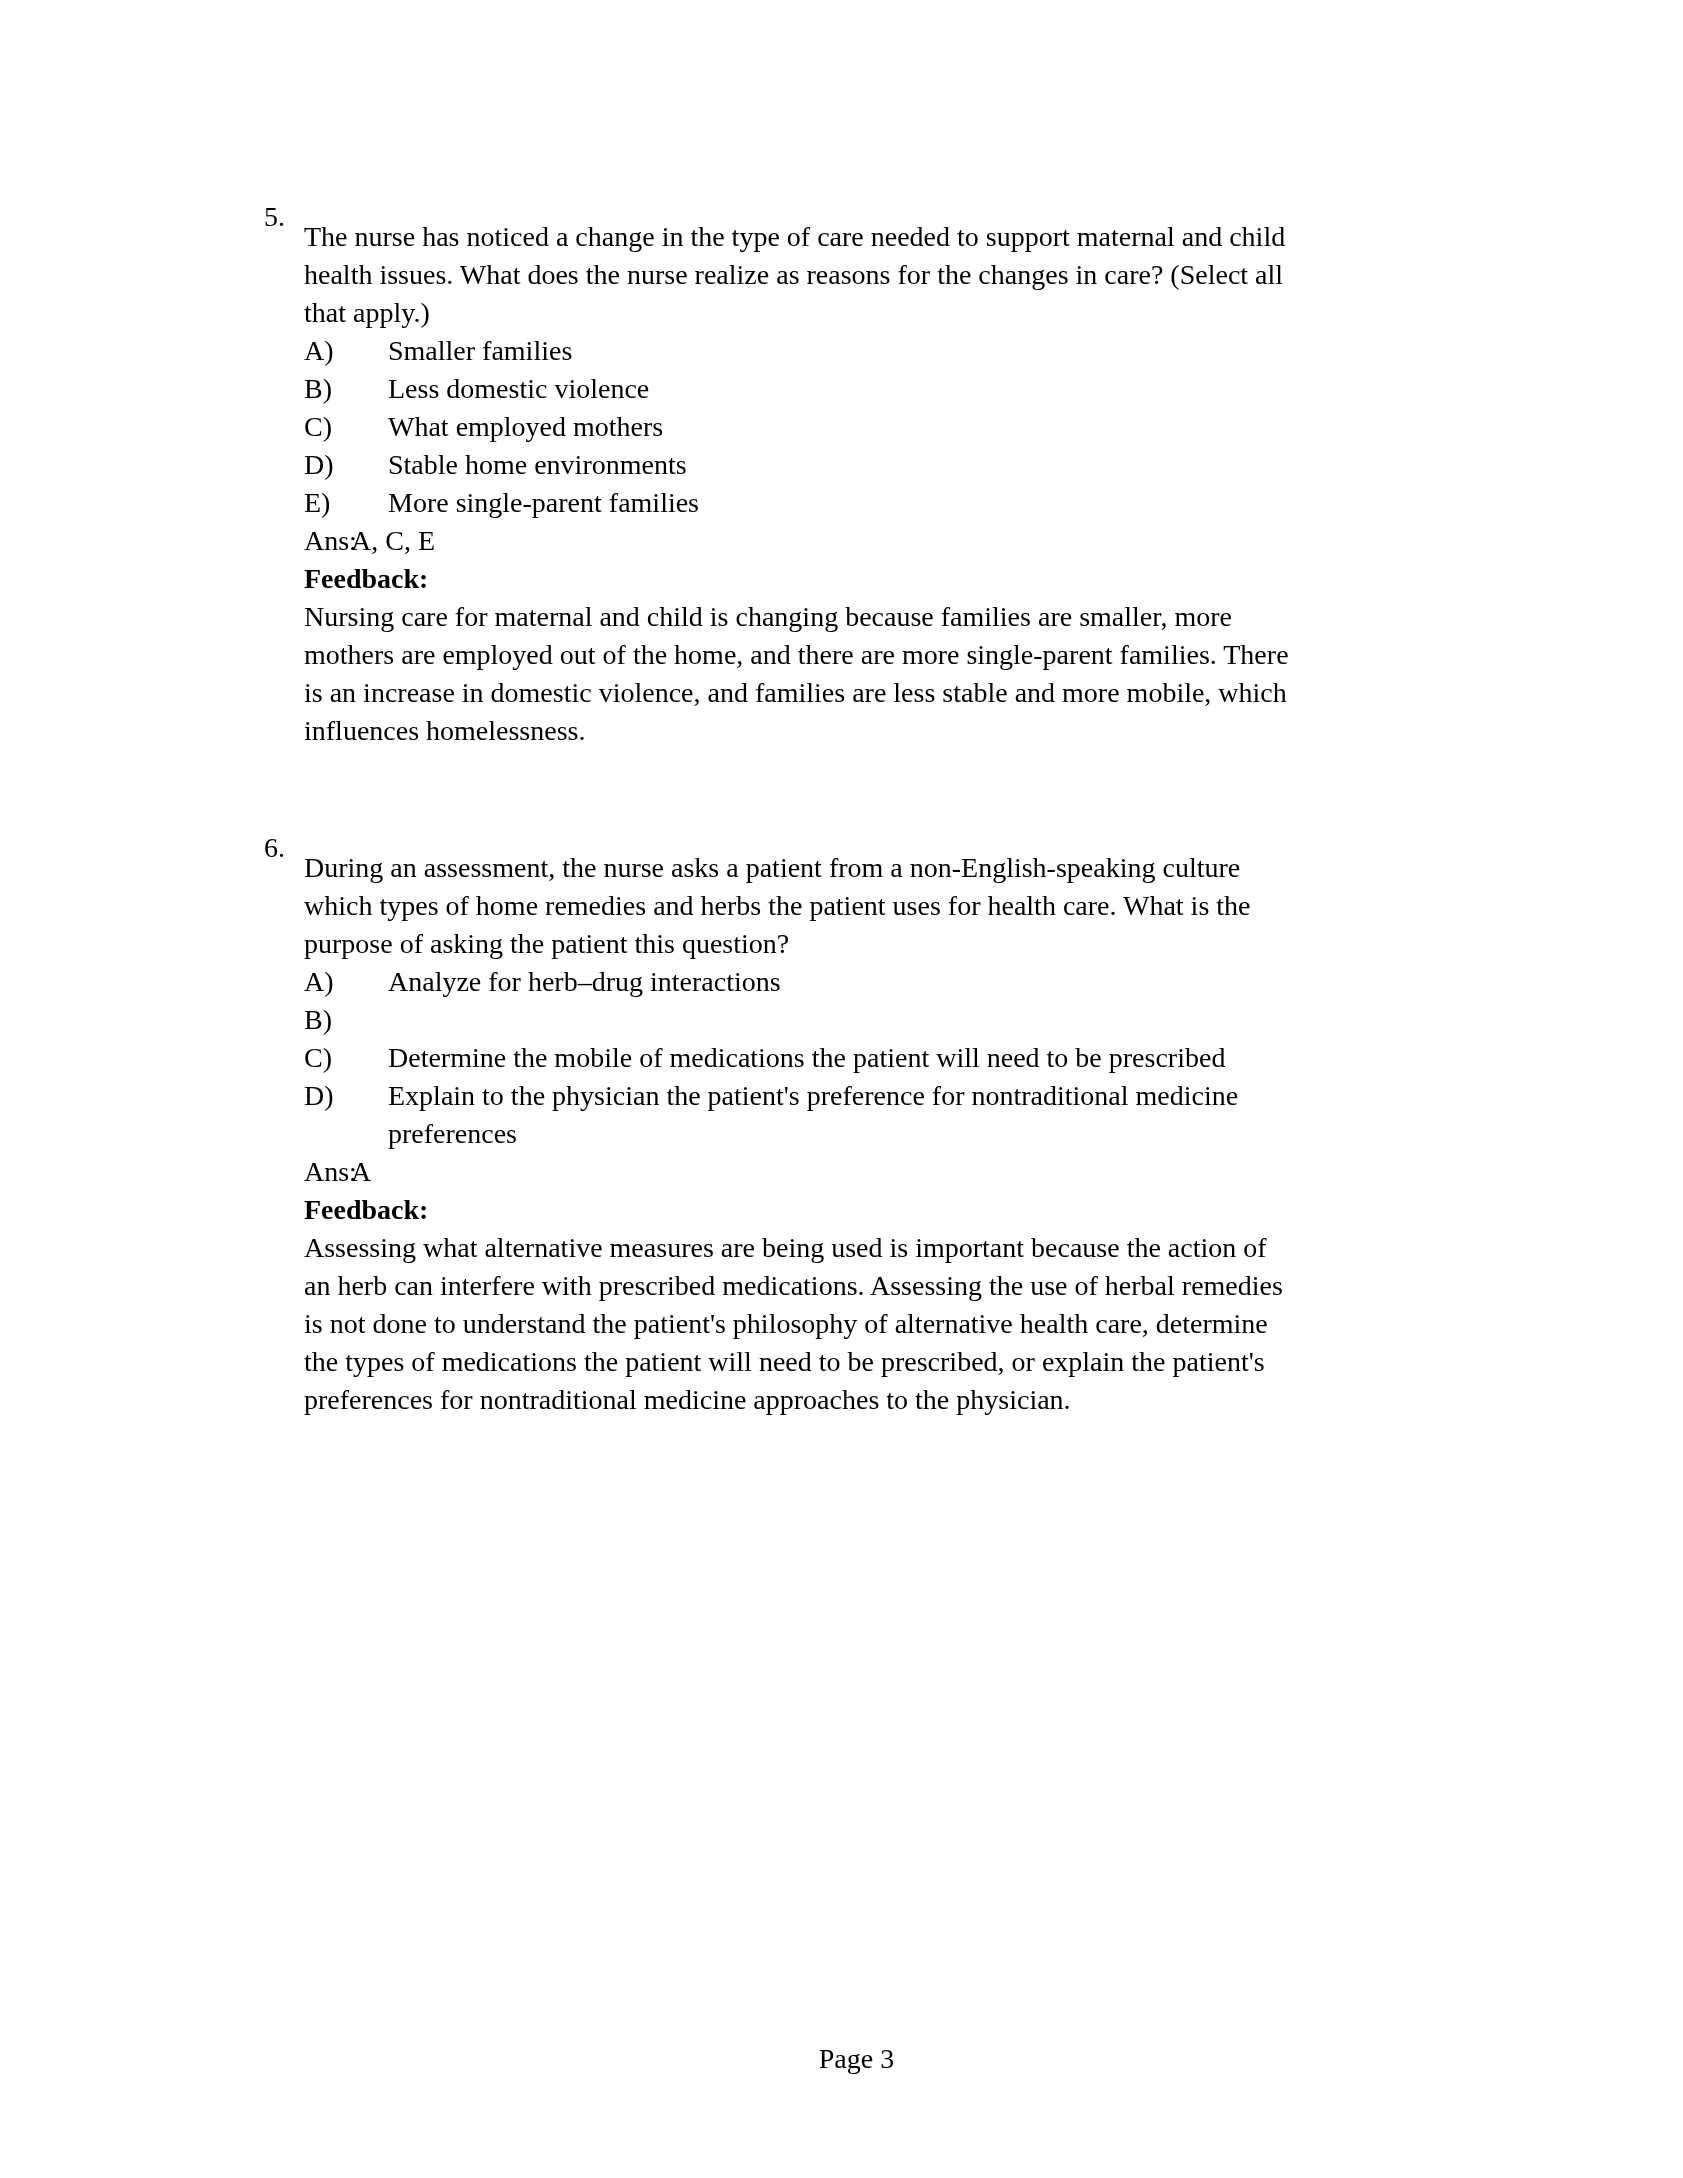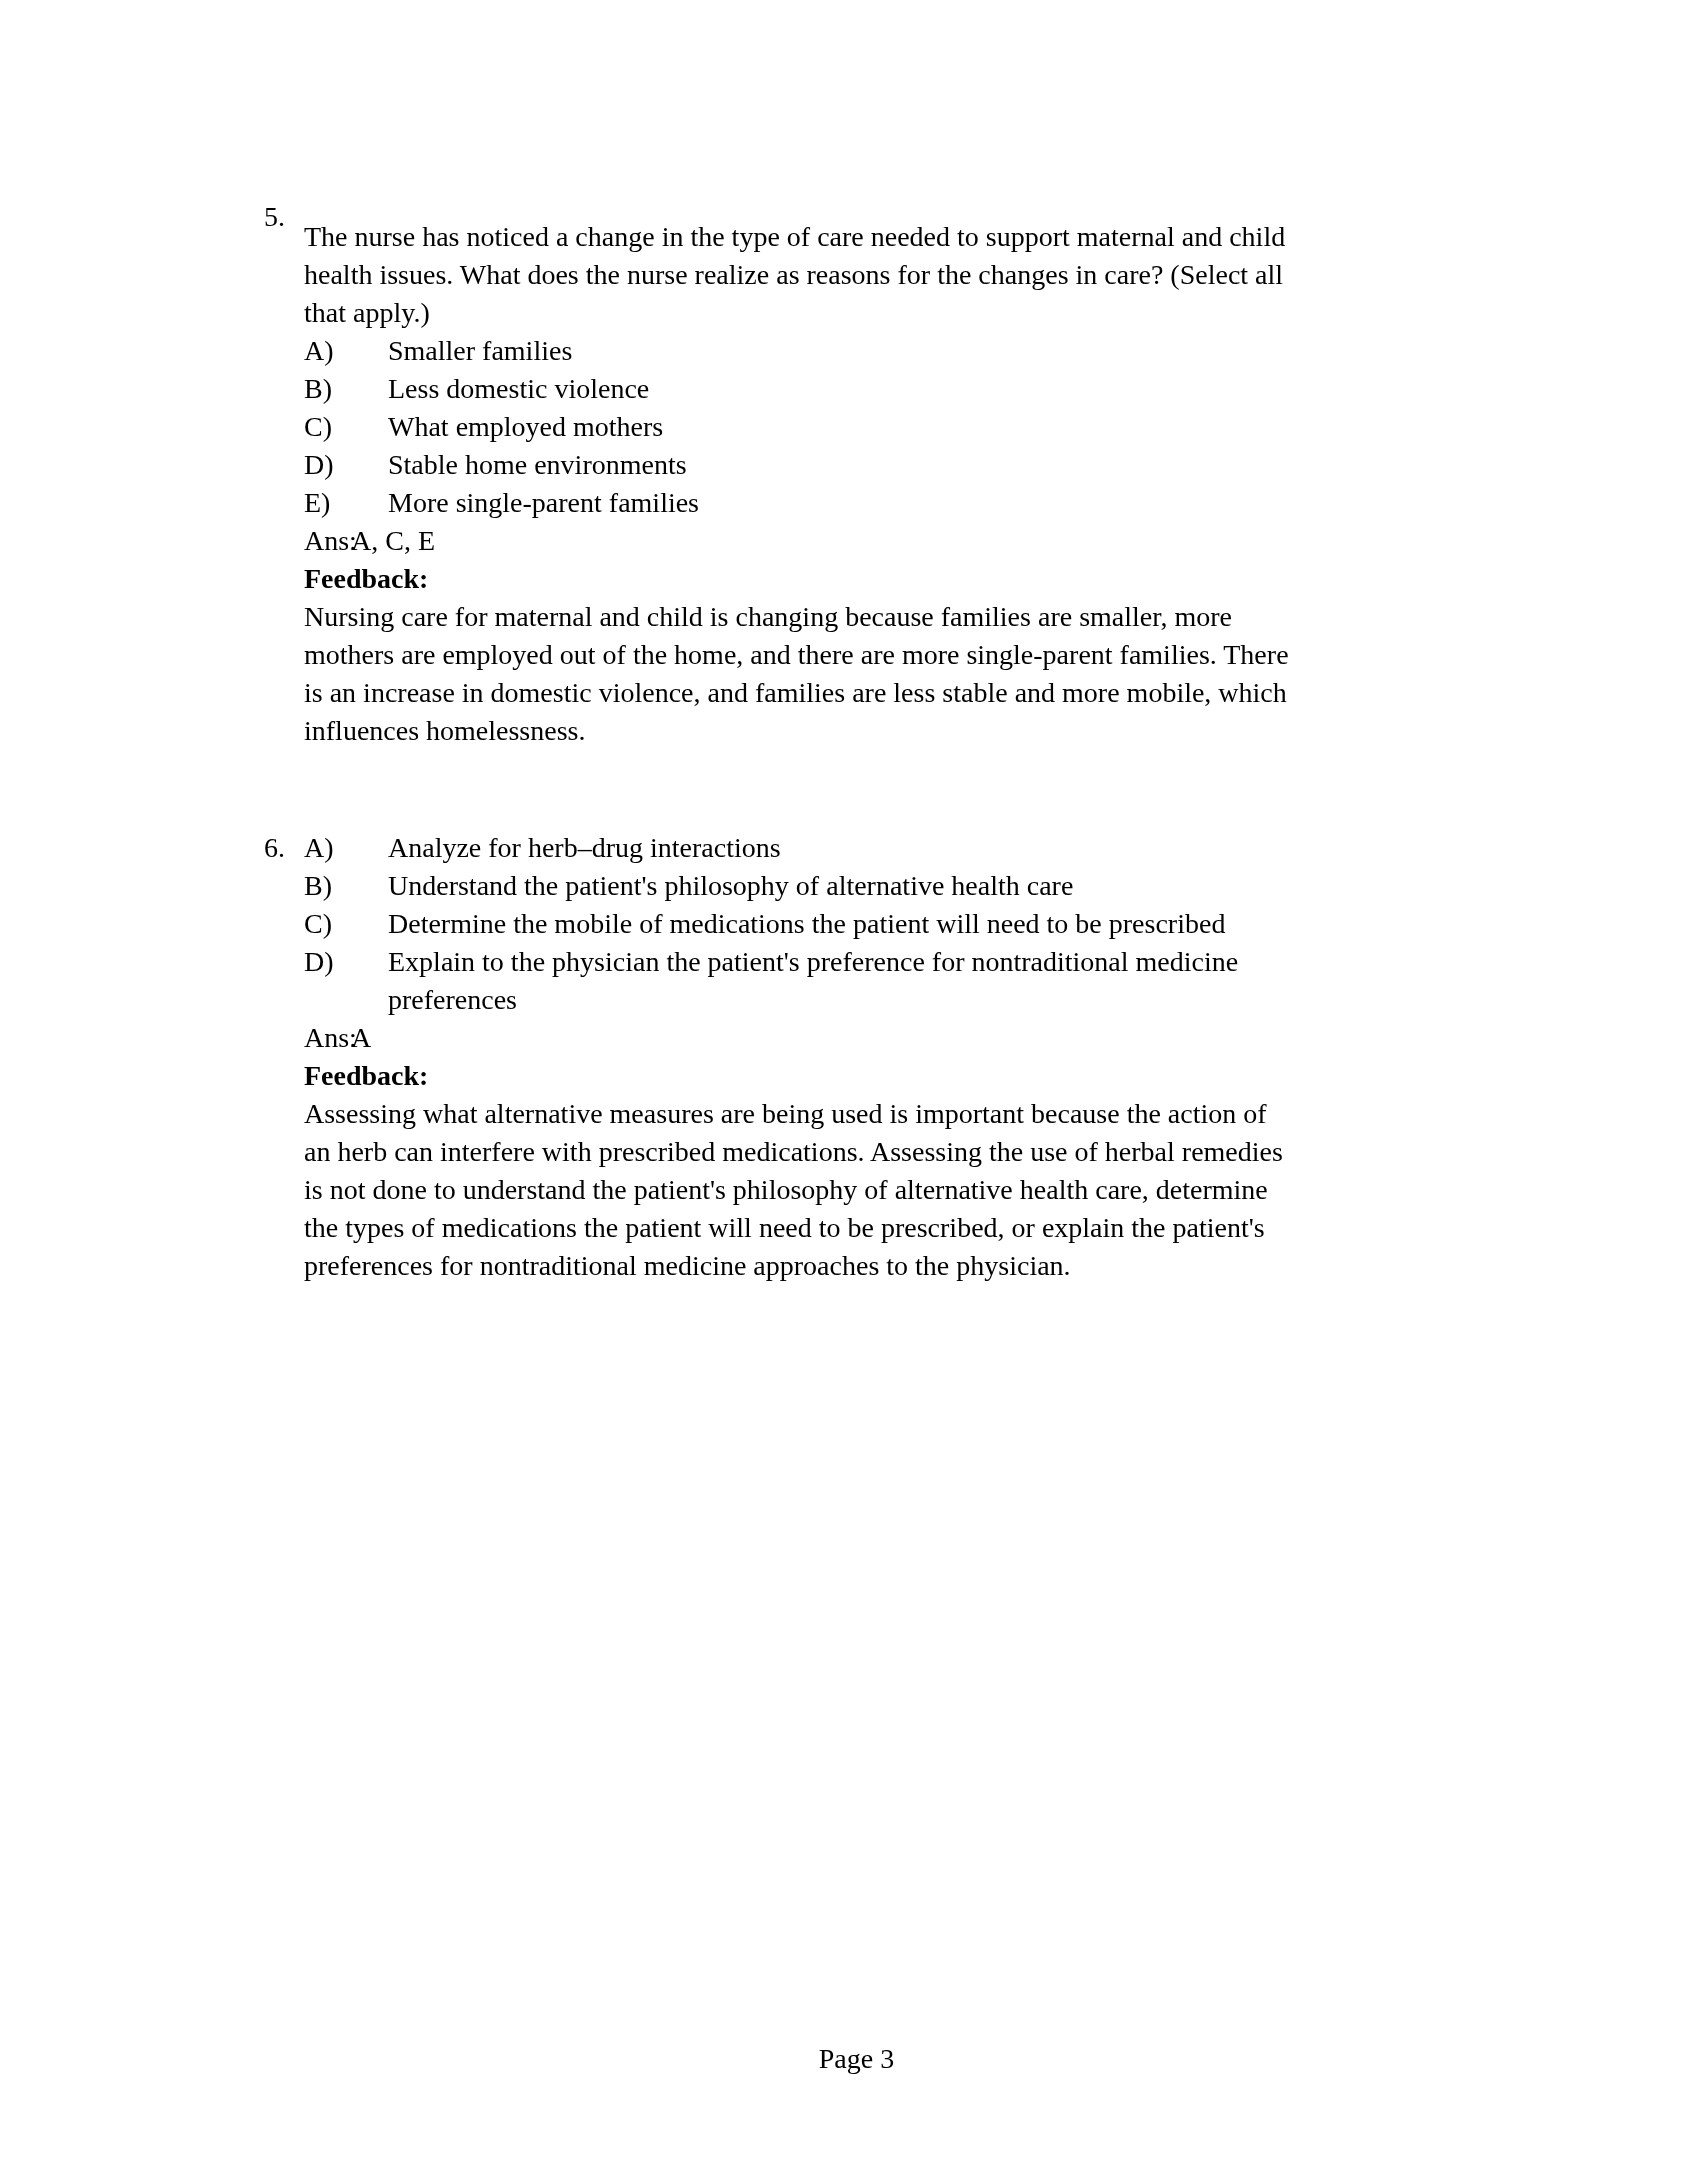--- a/index.html
+++ b/index.html
@@ -124,28 +124,30 @@
         <div class="feedback-text">Nursing care for maternal and child is changing because families are smaller, more
 mothers are employed out of the home, and there are more single-parent families. There
 is an increase in domestic violence, and families are less stable and more mobile, which
 influences homelessness.</div>
       </div>
     </div>
 
     <div class="question second">
       <div class="qnum">6.</div>
       <div class="qbody">
+        <div class="qtext">During an assessment, the nurse asks a patient from a non-English-speaking culture
+which types of home remedies and herbs the patient uses for health care. What is the
+purpose of asking the patient this question?</div>
         <div class="options">
           <div class="option">
             <div class="opt-letter">A)</div>
             <div class="opt-text">Analyze for herb–drug interactions</div>
           </div>
           <div class="option">
             <div class="opt-letter">B)</div>
-            <div class="opt-text">Understand the patient's philosophy of alternative health care</div>
           </div>
           <div class="option">
             <div class="opt-letter">C)</div>
             <div class="opt-text">Determine the mobile of medications the patient will need to be prescribed</div>
           </div>
           <div class="option">
             <div class="opt-letter">D)</div>
             <div class="opt-text">Explain to the physician the patient's preference for nontraditional medicine
 preferences</div>
           </div>

